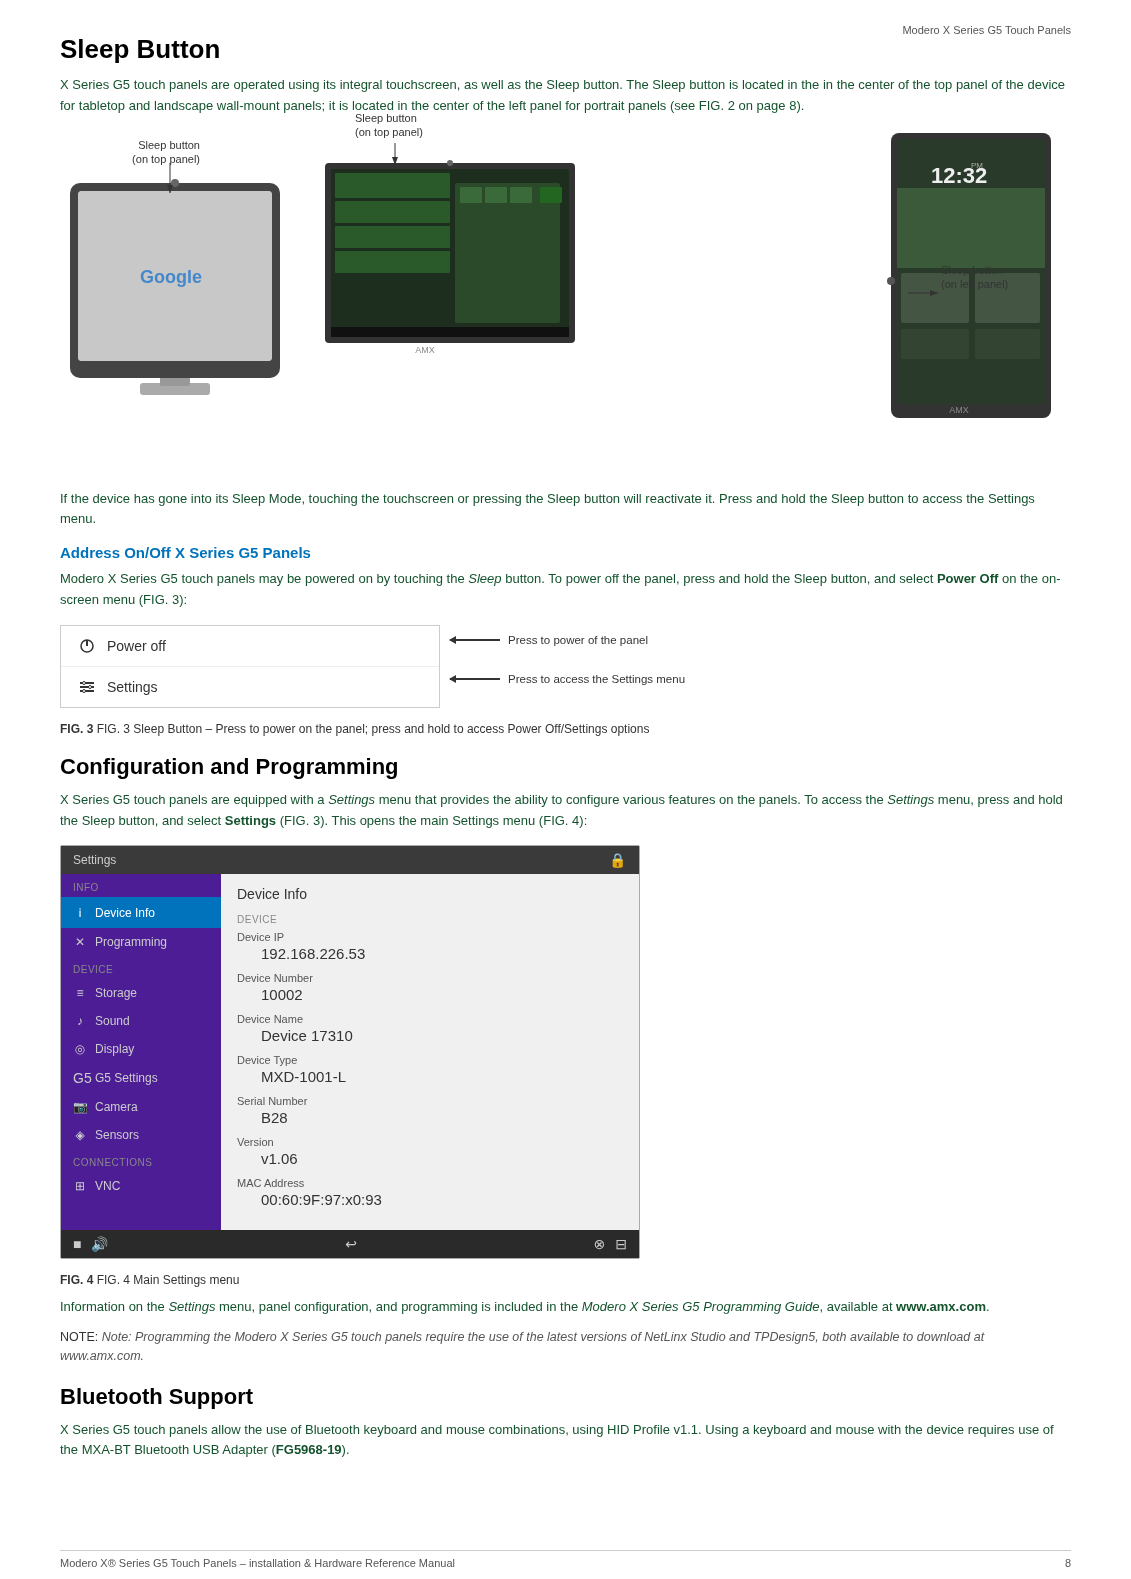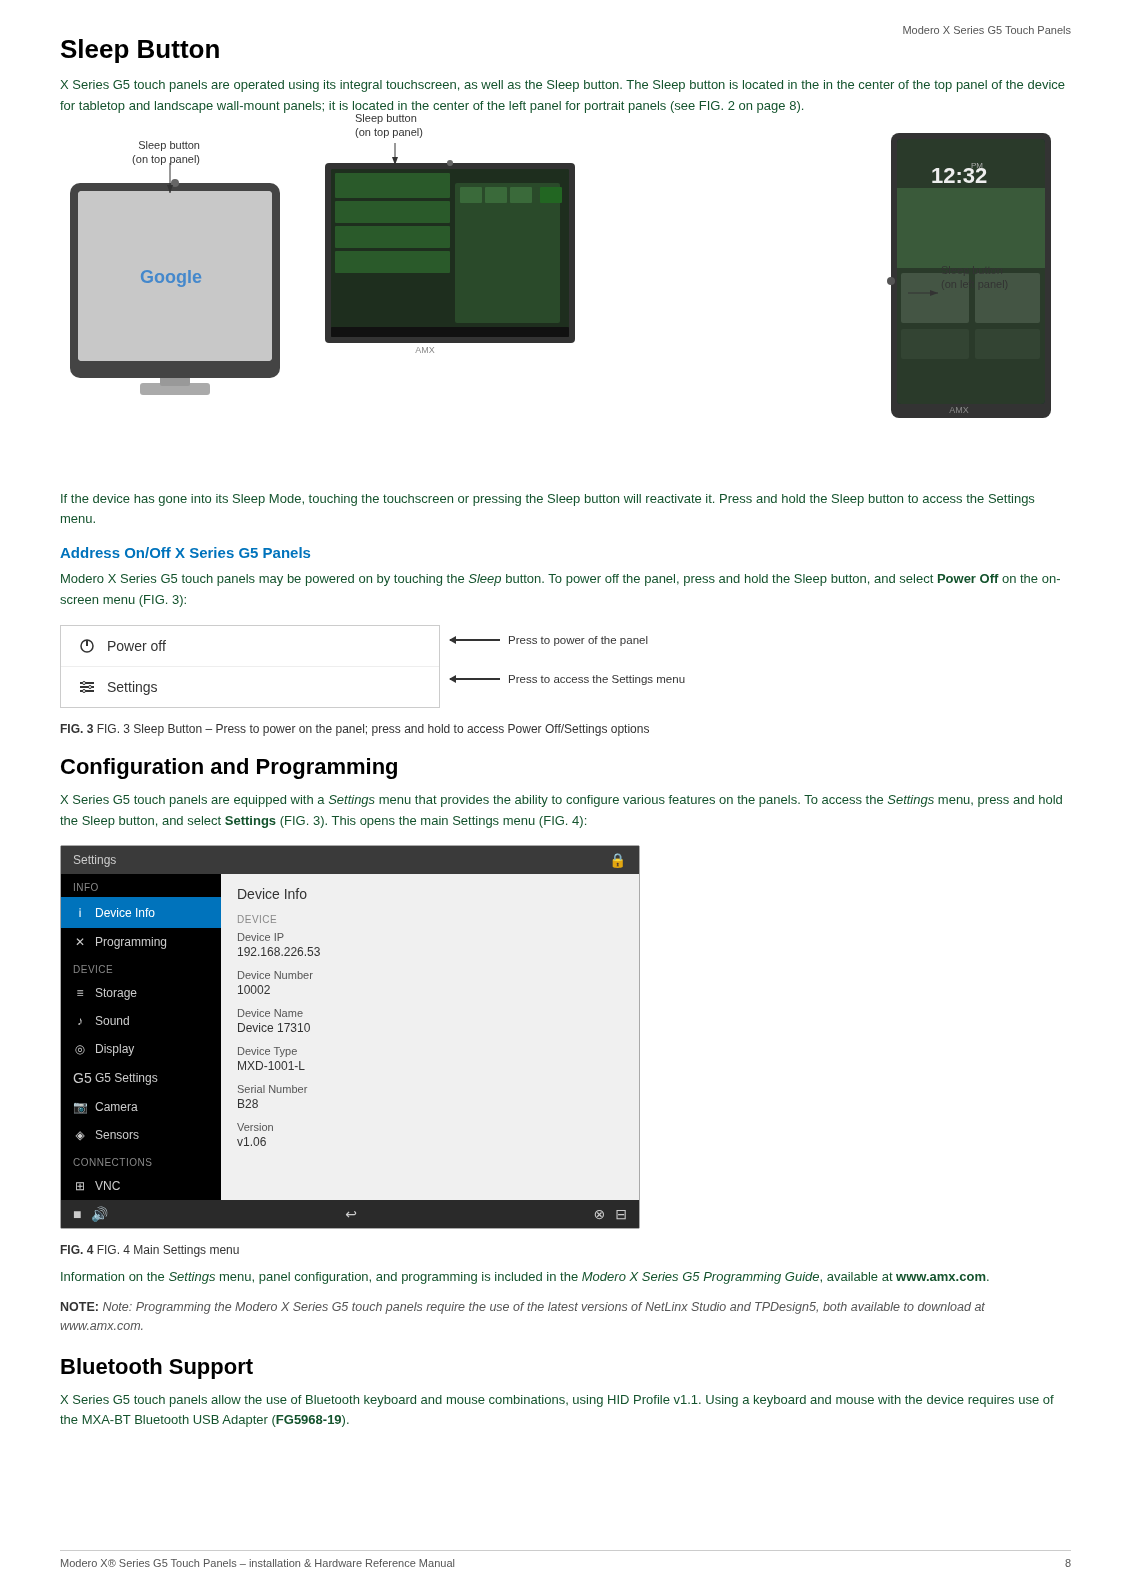--- a/index.html
+++ b/index.html
@@ -147,21 +147,21 @@
       font-size: 14px;
     }
 
     .settings-body {
       display: flex;
       min-height: 320px;
     }
 
     .settings-sidebar {
       width: 160px;
-      background: #000000;
+      background: #4c1d95;
       padding: 0;
     }
 
     .settings-sidebar-section-label {
       font-size: 10px;
       color: #888;
       padding: 8px 12px 4px 12px;
       text-transform: uppercase;
       letter-spacing: 0.5px;
     }
@@ -212,22 +212,23 @@
       margin-bottom: 10px;
     }
 
     .settings-field-label {
       font-size: 11px;
       color: #555;
       margin-bottom: 2px;
     }
 
     .settings-field-value {
-      font-size: 12px;
+      font-size: 15px;
       color: #333;
+      margin-left: 24px;
     }
 
     .settings-bottom-bar {
       background: #2a2a2a;
       padding: 6px 12px;
       display: flex;
       align-items: center;
       justify-content: space-between;
     }
 
@@ -248,21 +249,21 @@
 
     .note-text {
       font-size: 12.5px;
       color: #555;
       font-style: italic;
       line-height: 1.5;
     }
 
     .note-text strong {
       font-style: normal;
-      font-weight: bold;
+      font-weight: normal;
       color: #333;
     }
 
     
     .fig2-wrapper {
       position: relative;
       margin: 16px 0;
       height: 340px;
     }
 
@@ -556,20 +557,24 @@
           <div class="settings-field-value">MXD-1001-L</div>
         </div>
         <div class="settings-field">
           <div class="settings-field-label">Serial Number</div>
           <div class="settings-field-value">B28</div>
         </div>
         <div class="settings-field">
           <div class="settings-field-label">Version</div>
           <div class="settings-field-value">v1.06</div>
         </div>
+        <div class="settings-field">
+          <div class="settings-field-label">MAC Address</div>
+          <div class="settings-field-value">00:60:9F:97:x0:93</div>
+        </div>
       </div>
     </div>
 
     <div class="settings-bottom-bar">
       <div class="settings-bottom-icons">
         <span class="settings-bottom-icon">■</span>
         <span class="settings-bottom-icon">🔊</span>
       </div>
       <div>
         <span style="color:#ccc; font-size:14px;">↩</span>

